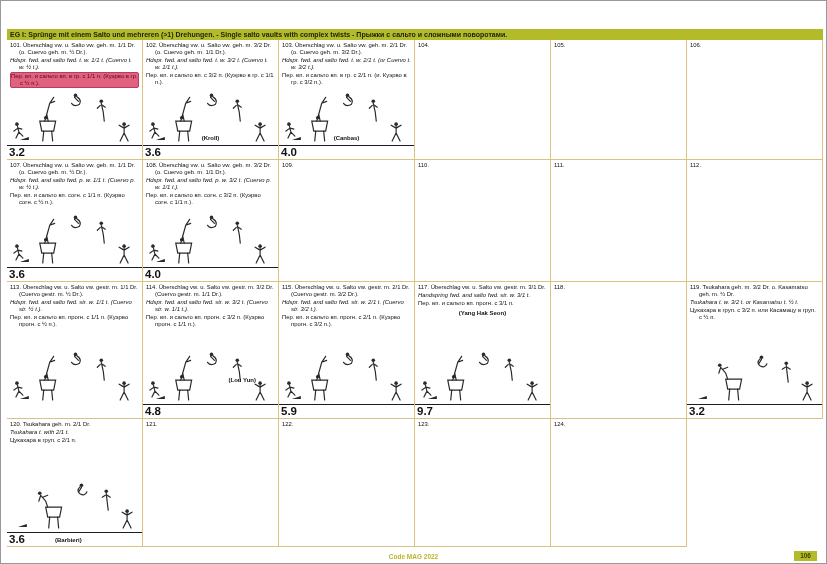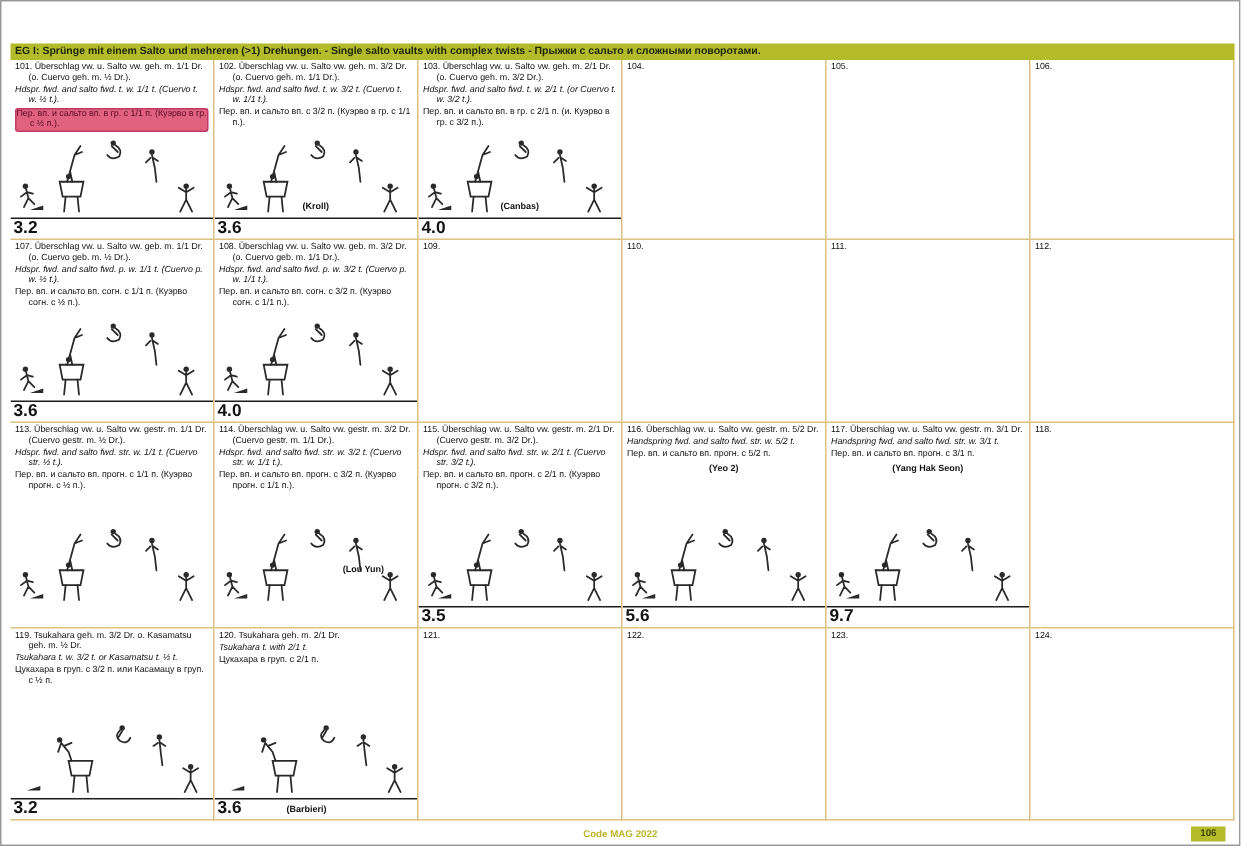--- a/index.html
+++ b/index.html
@@ -203,50 +203,39 @@
     <div class="cell">
       <p class="t de">114. Überschlag vw. u. Salto vw. gestr. m. 3/2 Dr. (Cuervo gestr. m. 1/1 Dr.).</p>
       <p class="t en">Hdspr. fwd. and salto fwd. str. w. 3/2 t. (Cuervo str. w. 1/1 t.).</p>
       <p class="t ru">Пер. вп. и сальто вп. прогн. с 3/2 п. (Куэрво прогн. с 1/1 п.).</p>
       <div class="fig">
         <svg viewBox="0 0 130 56" preserveAspectRatio="xMidYMax meet">
             <use href="#seq-hs"></use>
           </svg>
       </div>
       <div class="vname midright">(Lou Yun)</div>
+      <div class="vbar">
+        <span class="vval">4.8</span>
+      </div>
     </div>
 
     <div class="cell">
       <p class="t de">115. Überschlag vw. u. Salto vw. gestr. m. 2/1 Dr. (Cuervo gestr. m. 3/2 Dr.).</p>
       <p class="t en">Hdspr. fwd. and salto fwd. str. w. 2/1 t. (Cuervo str. 3/2 t.).</p>
       <p class="t ru">Пер. вп. и сальто вп. прогн. с 2/1 п. (Куэрво прогн. с 3/2 п.).</p>
       <div class="fig">
         <svg viewBox="0 0 130 56" preserveAspectRatio="xMidYMax meet">
             <use href="#seq-hs"></use>
           </svg>
       </div>
       <div class="vbar">
-        <span class="vval">3.5</span>
-      </div>
-    </div>
-
-    <div class="cell">
-      <p class="t de">116. Überschlag vw. u. Salto vw. gestr. m. 5/2 Dr.</p>
-      <p class="t en">Handspring fwd. and salto fwd. str. w. 5/2 t.</p>
-      <p class="t ru">Пер. вп. и сальто вп. прогн. с 5/2 п.</p>
-      <div class="vname inline">(Yeo 2)</div>
-      <div class="fig">
-        <svg viewBox="0 0 130 56" preserveAspectRatio="xMidYMax meet">
-            <use href="#seq-hs"></use>
-          </svg>
-      </div>
-      <div class="vbar">
-        <span class="vval">5.6</span>
-      </div>
-    </div>
+        <span class="vval">5.9</span>
+      </div>
+    </div>
+
 
     <div class="cell">
       <p class="t de">117. Überschlag vw. u. Salto vw. gestr. m. 3/1 Dr.</p>
       <p class="t en">Handspring fwd. and salto fwd. str. w. 3/1 t.</p>
       <p class="t ru">Пер. вп. и сальто вп. прогн. с 3/1 п.</p>
       <div class="vname inline">(Yang Hak Seon)</div>
       <div class="fig">
         <svg viewBox="0 0 130 56" preserveAspectRatio="xMidYMax meet">
             <use href="#seq-hs"></use>
           </svg>

